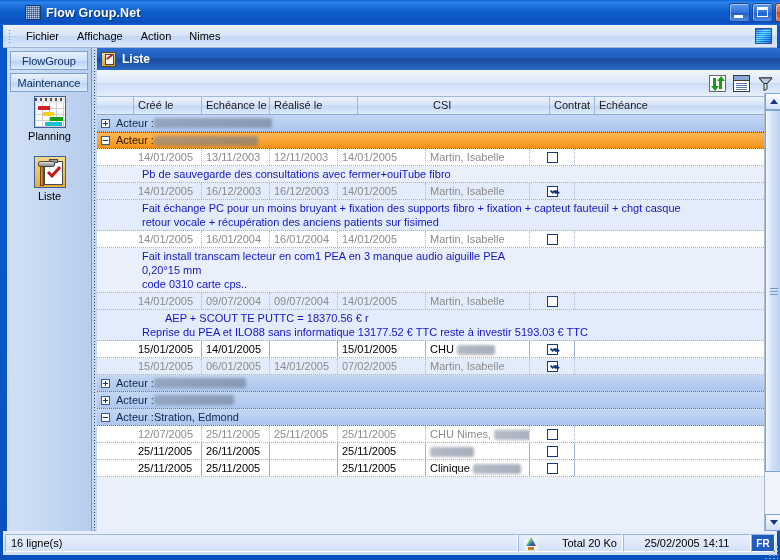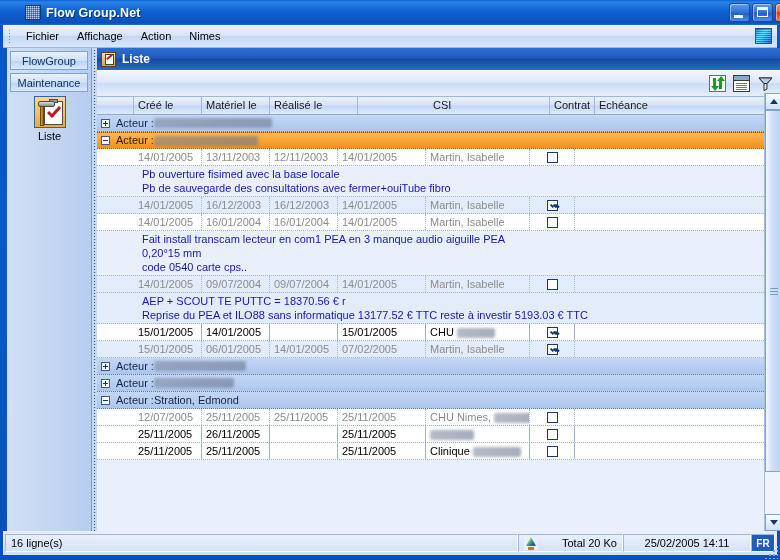--- a/index.html
+++ b/index.html
@@ -345,20 +345,31 @@
     <div id="menu-logo"></div>
   </div>
 
   <div id="client">
 
     <div id="leftbar">
       <div class="navband">FlowGroup</div>
       <div class="navband">Maintenance</div>
       <div id="navicons">
         <div class="navicon">
+          <div class="glyph ic-planning">
+            <div class="hdr"></div>
+              <div class="grid"></div>
+            <b class="b1"></b>
+              <b class="b2"></b>
+              <b class="b3"></b>
+              <b class="b4"></b>
+          </div>
+          <div class="lbl">Planning</div>
+        </div>
+        <div class="navicon">
           <div class="glyph ic-liste">
             <div class="pad"></div>
               <div class="clip"></div>
             <div class="chk">
                 <i class="a"></i>
                 <i class="b"></i>
               </div>
             <div class="head"></div>
               <div class="handle"></div>
           </div>
@@ -399,21 +410,21 @@
           <svg width="17" height="17" viewBox="0 0 17 17">
             <path d="M2 3 H15 L10 8.5 V14 L7 15.5 V8.5 Z" fill="#dfe8f5" stroke="#2a2a2a" stroke-width="1"></path>
             <path d="M2 3 H15 L10 8.5 H7 Z" fill="#b9cbe6" stroke="#2a2a2a" stroke-width="1"></path>
           </svg>
         </div>
       </div>
 
       <div id="colhead">
         <div class="ch" style="width:37px"></div>
         <div class="ch" style="width:68px">Créé le</div>
-        <div class="ch" style="width:68px">Matériel le</div>
+        <div class="ch" style="width:68px">Echéance le</div>
         <div class="ch" style="width:88px">Réalisé le</div>
         <div class="ch" style="width:192px;padding-left:75px">CSI</div>
         <div class="ch" style="width:45px">Contrat</div>
         <div class="ch" style="width:169px;border-right:none">Echéance</div>
       </div>
 
       <div id="gridwrap">
         <div id="grid">
             <div class="grprow">
               <div class="pm">
@@ -436,66 +447,69 @@
               <div class="cell" style="width: 68px;">13/11/2003</div>
               <div class="cell" style="width: 68px;">12/11/2003</div>
               <div class="cell" style="width: 88px;">14/01/2005</div>
               <div class="cell" style="width: 104px;">Martin, Isabelle</div>
               <div class="cell cb" style="width: 45px;">
                 <div class="chkbox"></div>
               </div>
               <div class="cell" style="width: 169px; border-right: none;"></div>
             </div>
             <div class="noterow white">
-              <div class="noteline" style="padding-left: 45px;">Pb ouverture fisimed avec la base locale</div>
               <div class="noteline" style="padding-left: 45px;">Pb de sauvegarde des consultations avec fermer+ouiTube fibro</div>
             </div>
             <div class="datarow alt">
               <div class="cell" style="width: 37px; border-right: none;"></div>
               <div class="cell" style="width: 68px;">14/01/2005</div>
               <div class="cell" style="width: 68px;">16/12/2003</div>
               <div class="cell" style="width: 68px;">16/12/2003</div>
               <div class="cell" style="width: 88px;">14/01/2005</div>
               <div class="cell" style="width: 104px;">Martin, Isabelle</div>
               <div class="cell cb" style="width: 45px;">
                 <div class="chkbox on"></div>
               </div>
               <div class="cell" style="width: 169px; border-right: none;"></div>
             </div>
+            <div class="noterow alt">
+              <div class="noteline" style="padding-left: 45px;">Fait échange PC pour un moins bruyant + fixation des supports fibro + fixation + capteut fauteuil + chgt casque</div>
+              <div class="noteline" style="padding-left: 45px;">retour vocale + récupération des anciens patients sur fisimed</div>
+            </div>
             <div class="datarow white">
               <div class="cell" style="width: 37px; border-right: none;"></div>
               <div class="cell" style="width: 68px;">14/01/2005</div>
               <div class="cell" style="width: 68px;">16/01/2004</div>
               <div class="cell" style="width: 68px;">16/01/2004</div>
               <div class="cell" style="width: 88px;">14/01/2005</div>
               <div class="cell" style="width: 104px;">Martin, Isabelle</div>
               <div class="cell cb" style="width: 45px;">
                 <div class="chkbox"></div>
               </div>
               <div class="cell" style="width: 169px; border-right: none;"></div>
             </div>
             <div class="noterow white">
               <div class="noteline" style="padding-left: 45px;">Fait install transcam lecteur en com1 PEA en 3 manque audio aiguille PEA</div>
               <div class="noteline" style="padding-left: 45px;">0,20°15 mm</div>
-              <div class="noteline" style="padding-left: 45px;">code 0540 carte cps..</div>
+              <div class="noteline" style="padding-left: 45px;">code 0310 carte cps..</div>
             </div>
             <div class="datarow alt">
               <div class="cell" style="width: 37px; border-right: none;"></div>
               <div class="cell" style="width: 68px;">14/01/2005</div>
               <div class="cell" style="width: 68px;">09/07/2004</div>
               <div class="cell" style="width: 68px;">09/07/2004</div>
               <div class="cell" style="width: 88px;">14/01/2005</div>
               <div class="cell" style="width: 104px;">Martin, Isabelle</div>
               <div class="cell cb" style="width: 45px;">
                 <div class="chkbox"></div>
               </div>
               <div class="cell" style="width: 169px; border-right: none;"></div>
             </div>
             <div class="noterow alt">
-              <div class="noteline" style="padding-left: 45px;">AEP + SCOUT TE PUTTC = 18370.56 € r</div>
+              <div class="noteline" style="padding-left: 68px;">AEP + SCOUT TE PUTTC = 18370.56 € r</div>
               <div class="noteline" style="padding-left: 45px;">Reprise du PEA et ILO88 sans informatique 13177.52 € TTC reste à investir 5193.03 € TTC</div>
             </div>
             <div class="datarow active">
               <div class="cell" style="width: 37px; border-right: none;"></div>
               <div class="cell" style="width: 68px;">15/01/2005</div>
               <div class="cell" style="width: 68px;">14/01/2005</div>
               <div class="cell" style="width: 68px;"></div>
               <div class="cell" style="width: 88px;">15/01/2005</div>
               <div class="cell" style="width: 104px;">CHU <span class="redact" style="width: 38px;"></span></div>
               <div class="cell cb" style="width: 45px;">

